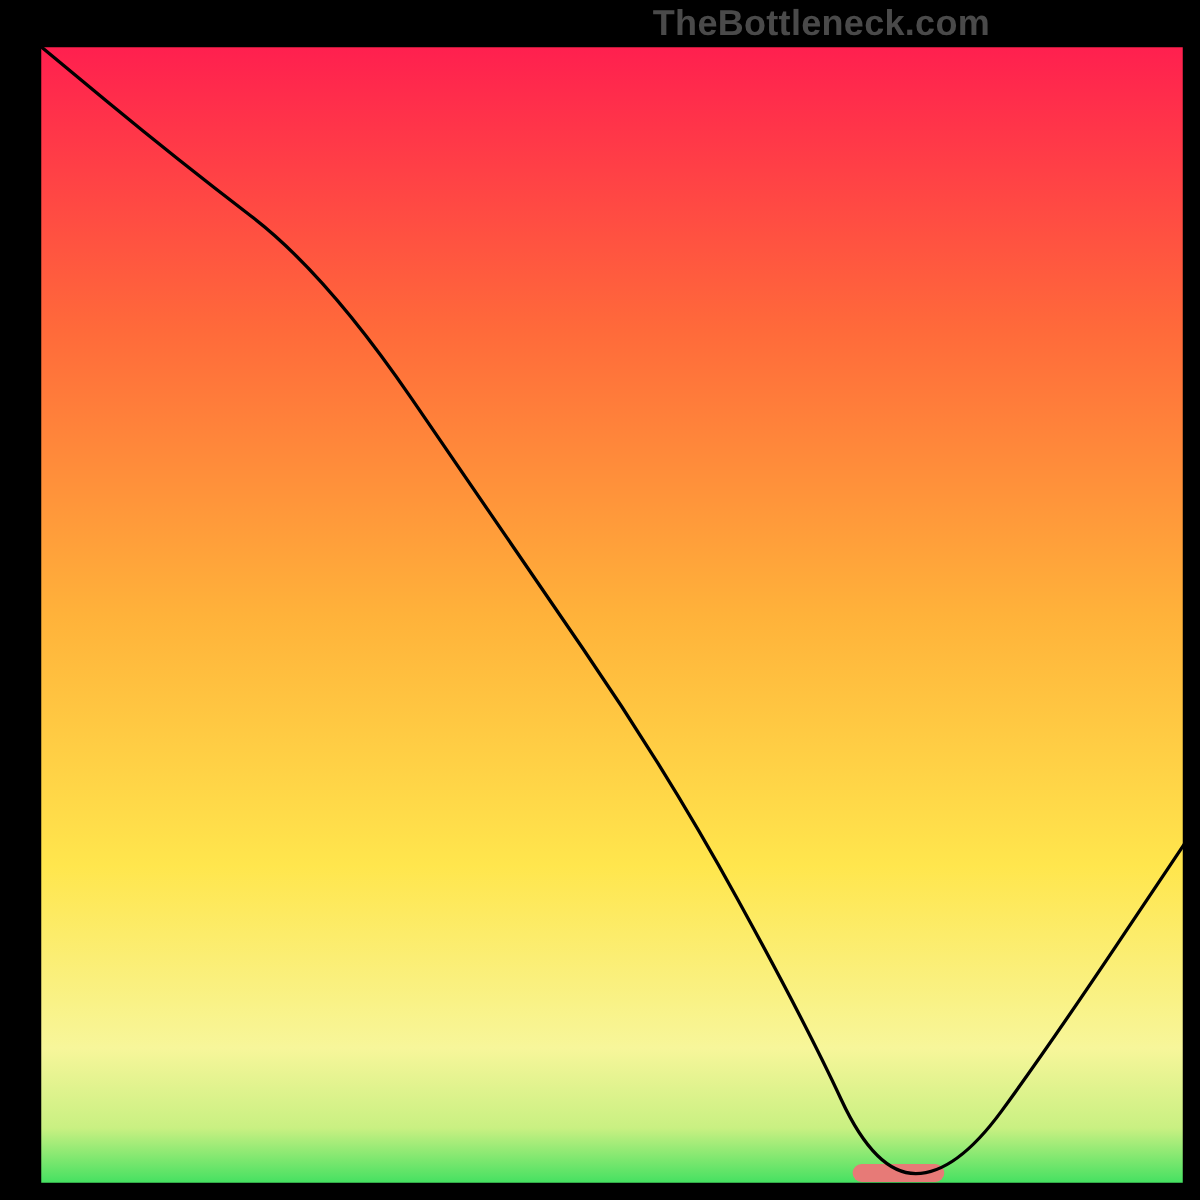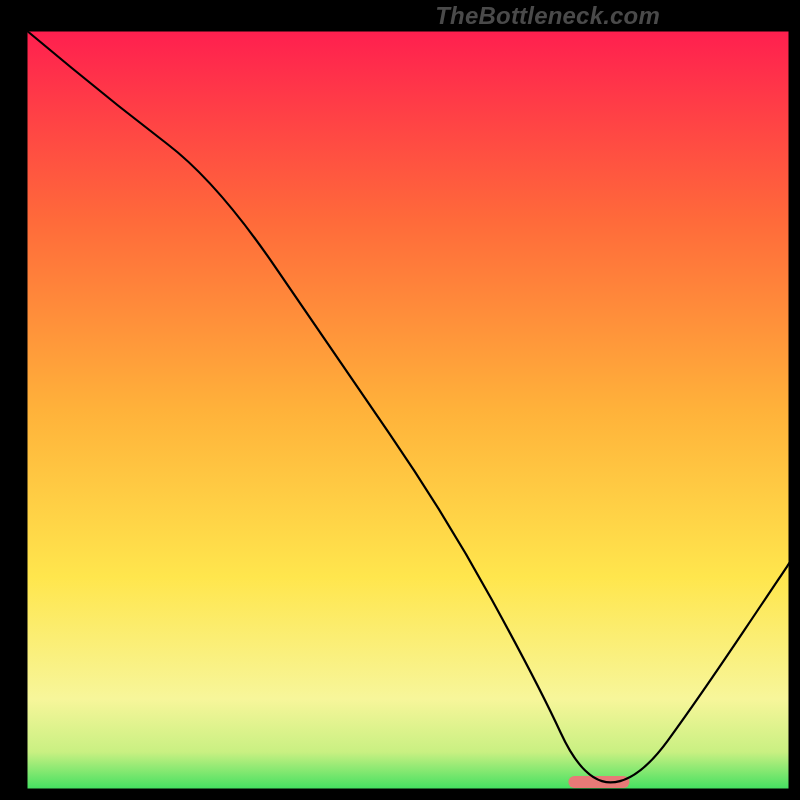--- a/index.html
+++ b/index.html
@@ -10,21 +10,20 @@
     background: #000;
     overflow: hidden;
     font-family: Arial, Helvetica, sans-serif;
   }
   .frame {
     position: absolute;
     top: 0;
     left: 0;
     width: 680px;
     height: 800px;
-    font-style: italic;
   }
   .watermark {
     position: absolute;
     top: 2px;
     right: 20px;
     color: #4a4a4a;
     font-size: 24px;
     font-weight: 600;
     letter-spacing: 0.2px;
     font-family: Arial, Helvetica, sans-serif;

